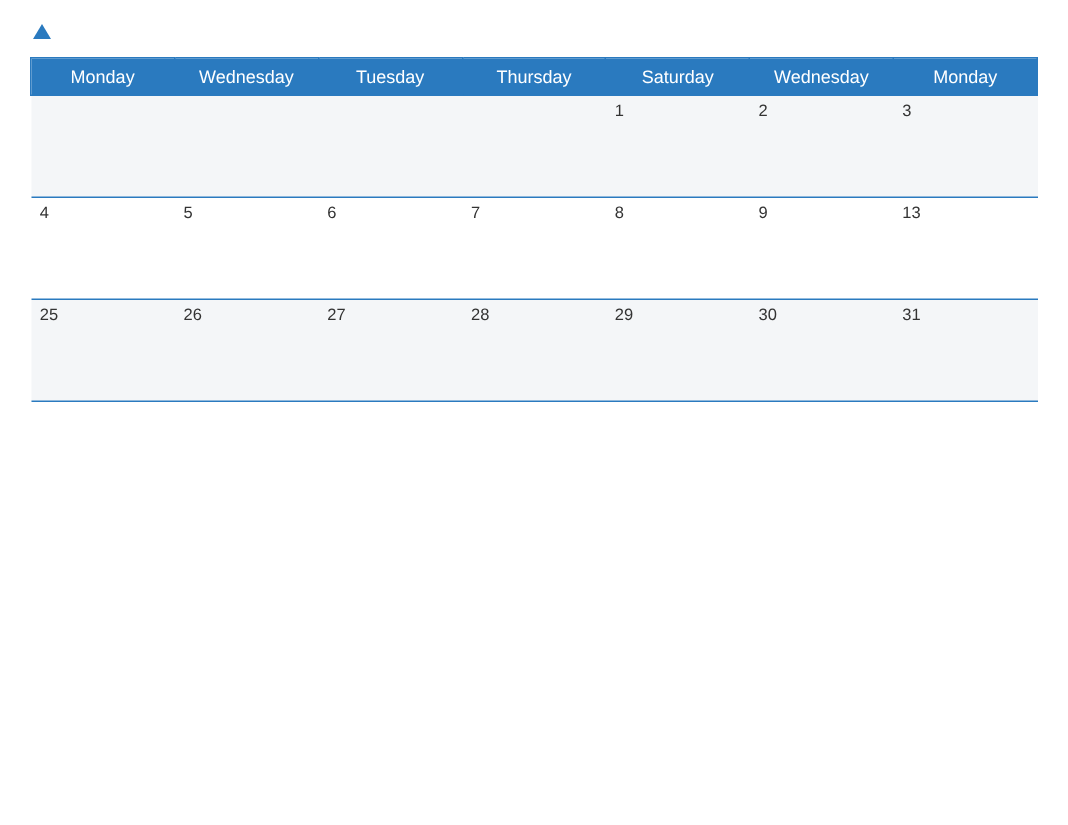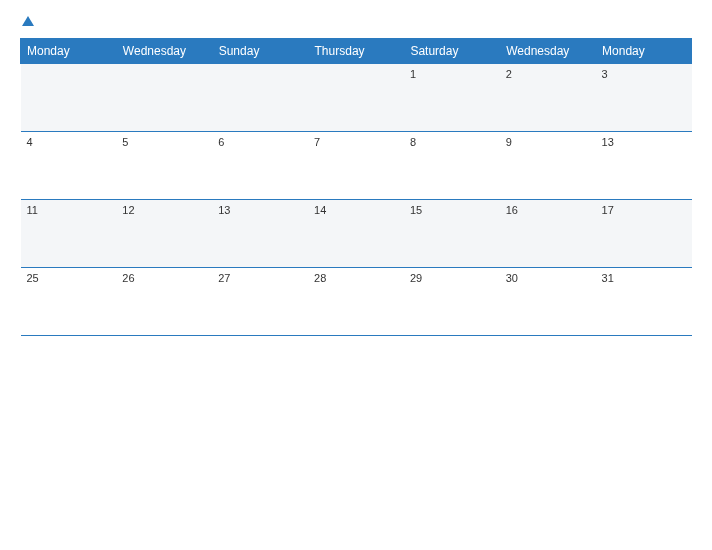--- a/index.html
+++ b/index.html
@@ -67,21 +67,21 @@
     table {
       width: 100%;
       border-collapse: collapse;
     }
     thead tr th {
       background-color: #2a7abf;
       color: #fff;
       font-size: 12px;
       font-weight: normal;
       padding: 5px 6px;
-      text-align: left;
+      text-align: center;
       border: 1px solid #2a7abf;
       margin-left: 36px;
     }
     tbody tr {
       border-bottom: 1.5px solid #2a7abf;
     }
     tbody tr td {
       vertical-align: top;
       padding: 4px 6px 4px 6px;
       font-size: 11px;
@@ -124,21 +124,21 @@
     </div>
     <div class="title"></div>
     <div class="country"></div>
   </div>
 
   <table>
     <thead>
       <tr>
       <th>Monday</th>
           <th>Wednesday</th>
-          <th>Sunday</th>
+          <th>Tuesday</th>
           <th>Thursday</th>
           <th>Saturday</th>
           <th>Wednesday</th>
           <th>Monday</th>
         </tr>
     </thead>
     <tbody id="calendar-body">
     <tr>
           <td></td>
           <td></td>
@@ -168,43 +168,20 @@
             <span class="day-number">7</span>
           </td>
           <td>
             <span class="day-number">8</span>
           </td>
           <td>
             <span class="day-number">9</span>
           </td>
           <td>
             <span class="day-number">13</span>
-          </td>
-        </tr>
-        <tr>
-          <td>
-            <span class="day-number">11</span>
-          </td>
-          <td>
-            <span class="day-number">12</span>
-          </td>
-          <td>
-            <span class="day-number">13</span>
-          </td>
-          <td>
-            <span class="day-number">14</span>
-          </td>
-          <td>
-            <span class="day-number">15</span>
-          </td>
-          <td>
-            <span class="day-number">16</span>
-          </td>
-          <td>
-            <span class="day-number">17</span>
           </td>
         </tr>
         <tr>
           <td>
             <span class="day-number">25</span>
           </td>
           <td>
             <span class="day-number">26</span>
           </td>
           <td>

